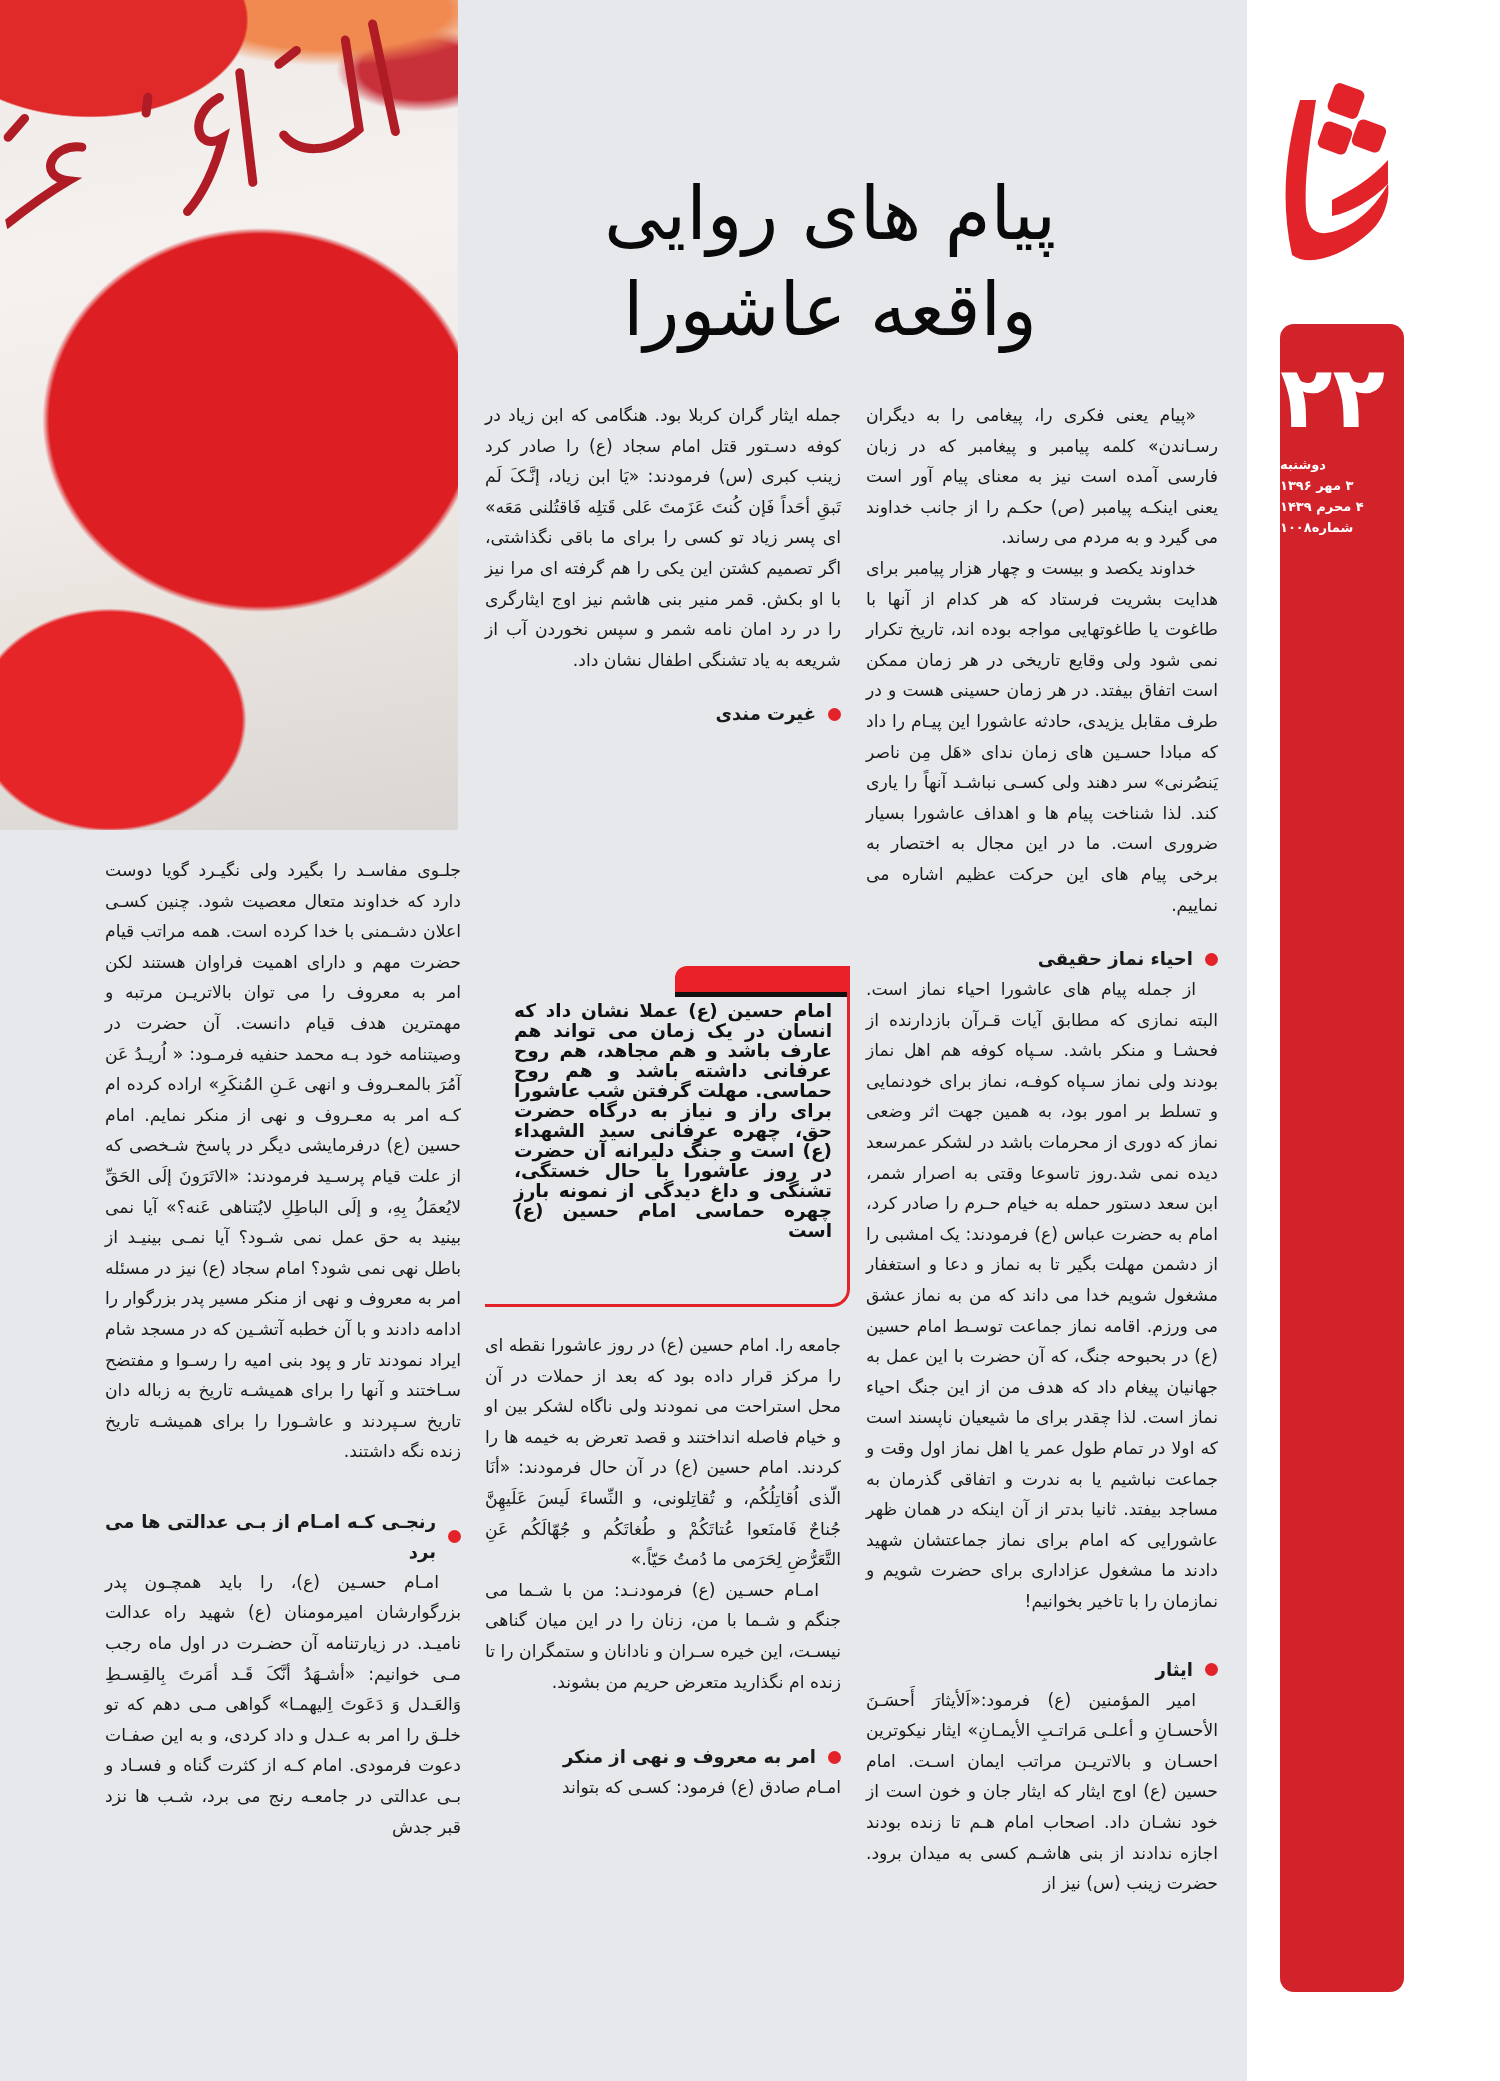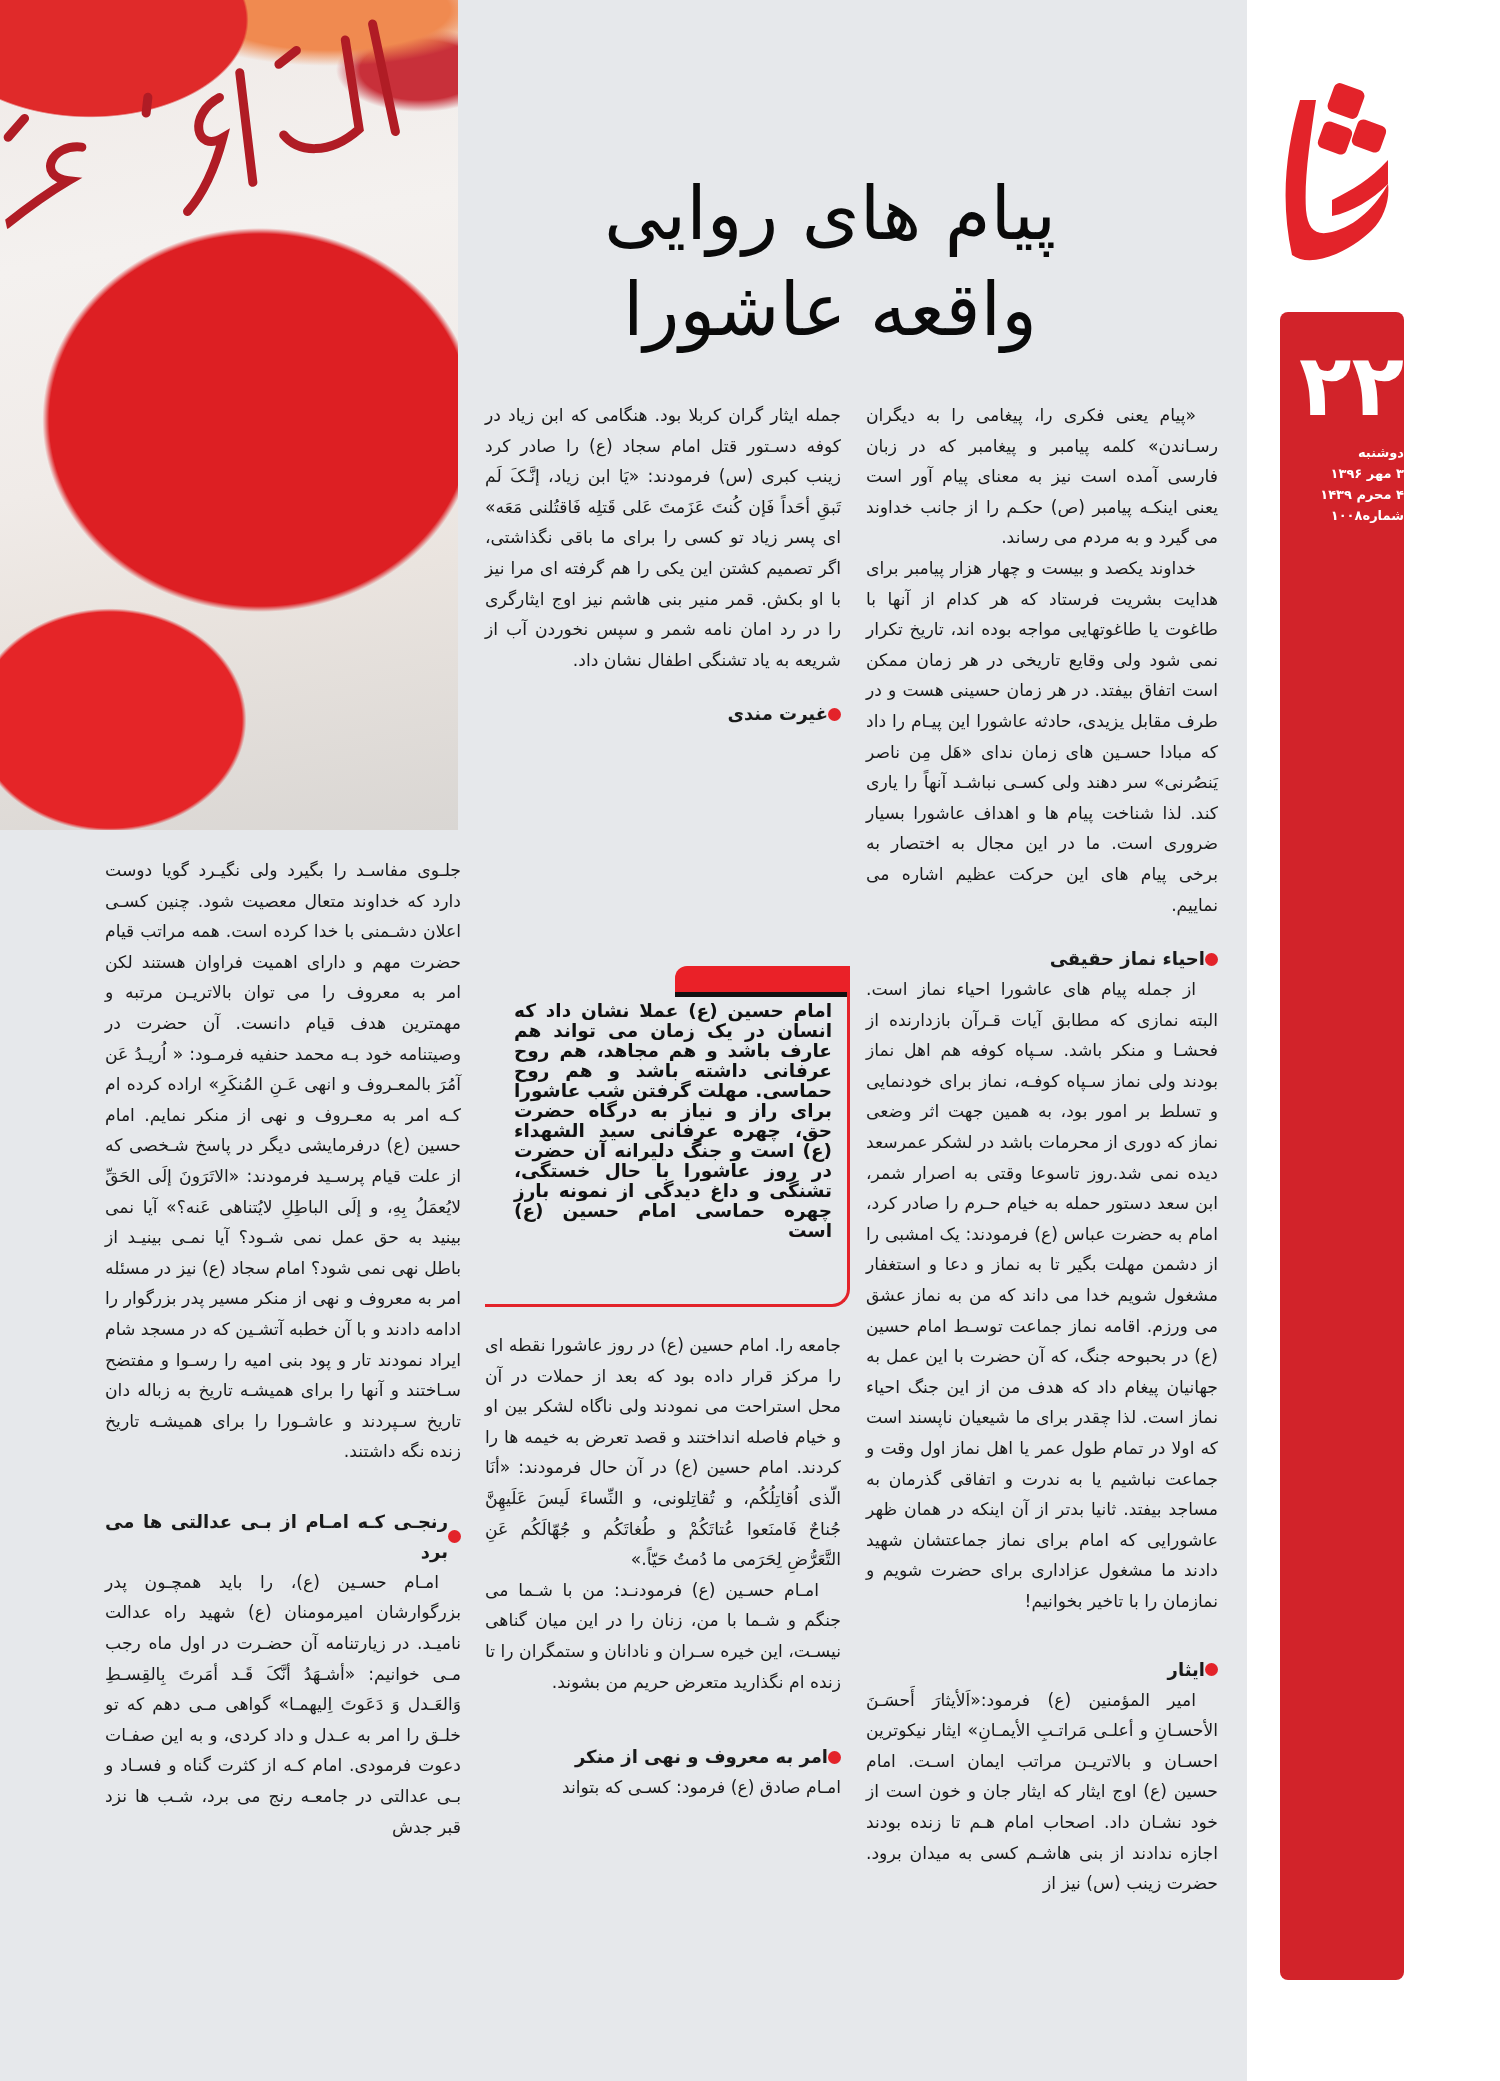--- a/index.html
+++ b/index.html
@@ -1,40 +1,40 @@
 <!DOCTYPE html>
 <html><head>
 <meta charset="utf-8">
 <style>
   html, body { margin:0; padding:0; }
   body { width:1500px; height:2081px; position:relative; background:#e6e8eb; overflow:hidden;
          font-family:"DejaVu Sans", sans-serif; color:#1a1a1a; }
   .right-strip { position:absolute; left:1247px; top:0; width:253px; height:2081px; background:#ffffff; }
   .logo { position:absolute; left:1272px; top:80px; width:120px; height:190px; }
-  .page-tab { position:absolute; left:1280px; top:312px; width:124px; height:1668px; background:#d2232a; border-radius:8px; color:#fff; text-align:right; }
+  .page-tab { position:absolute; left:1280px; top:324px; width:124px; height:1668px; background:#d2232a; border-radius:14px; color:#fff; text-align:left; }
   .page-number { font-size:86px; font-weight:bold; line-height:1; margin-top:30px; letter-spacing:4px; }
   .issue-meta { margin-top:14px; font-size:13px; font-weight:bold; line-height:21px; direction:rtl; }
   .hero-image { position:absolute; left:0; top:0; width:458px; height:830px; overflow:hidden;
     background:
       radial-gradient(ellipse 260px 160px at 90px 20px, #e02a2a 0 60%, transparent 61%),
       radial-gradient(ellipse 240px 80px at 330px 10px, #f08a50 0 50%, transparent 70%),
       radial-gradient(ellipse 340px 300px at 260px 420px, #dd1f23 0 62%, transparent 64%),
       radial-gradient(ellipse 220px 180px at 110px 720px, #e52528 0 60%, transparent 62%),
       radial-gradient(ellipse 120px 60px at 420px 70px, #c8303a 0 50%, transparent 70%),
       linear-gradient(170deg, #efe9e6 0%, #f4f1ef 30%, #f0ebe8 55%, #eae4df 70%, #d9d6d3 100%); }
   .hero-calligraphy { position:absolute; left:-10px; top:40px; width:440px; height:170px; transform:rotate(-12deg); }
   .title { position:absolute; left:560px; top:165px; width:540px; direction:rtl; text-align:center;
     font-family:"DejaVu Sans", sans-serif; font-weight:normal; font-size:74px; line-height:96px; color:#0a0a0a; }
   .col { position:absolute; direction:rtl; text-align:justify; font-size:17.2px; line-height:30.6px; color:#1a1a1a; }
   .col p { margin:0; text-indent:22px; }
   .col p.noindent { text-indent:0; }
   .col1 { left:866px; top:400px; width:352px; }
   .col2 { left:485px; top:400px; width:356px; }
   .col3 { left:105px; top:855px; width:356px; }
-  .heading { font-weight:bold; font-size:18px; margin-top:24px; display:flex; align-items:center; gap:0; line-height:30px; }
+  .heading { font-weight:bold; font-size:18px; margin-top:24px; display:flex; align-items:center; gap:12px; line-height:30px; }
   .bullet { display:inline-block; width:13px; height:13px; border-radius:50%; background:#e3232a; flex:0 0 auto; }
   .pullquote { position:absolute; left:488px; top:966px; width:362px; height:338px; direction:rtl; }
   .pq-redbar { position:absolute; right:0; top:0; width:175px; height:26px; background:#ea2128; border-top-left-radius:12px; border-bottom:5px solid #111; }
   .pq-frame { position:absolute; right:0; top:26px; width:362px; height:312px; border-right:3px solid #e3232a; border-bottom:3px solid #e3232a; border-bottom-right-radius:18px; }
   .pq-text { position:absolute; right:18px; top:35px; width:318px; font-weight:bold; font-size:18.5px; line-height:20px; text-align:justify; color:#111; }
 </style>
 </head>
 <body>
 
 <div class="right-strip"></div>

